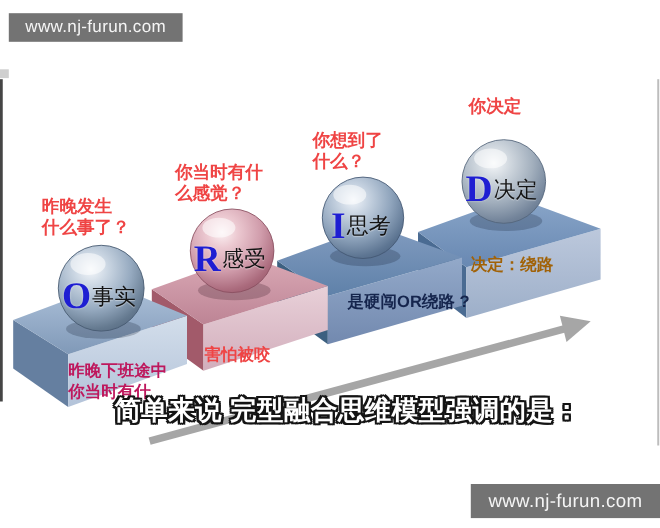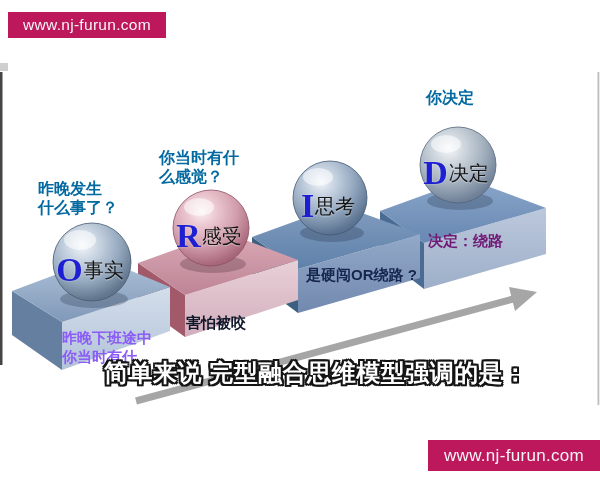--- a/index.html
+++ b/index.html
@@ -2,37 +2,37 @@
 <html><head>
 <meta charset="utf-8">
 <style>
   html,body{margin:0;padding:0;background:#fff;}
   .stage{
     position:relative;width:600px;height:480px;background:#ffffff;overflow:hidden;
     font-family:"Liberation Sans","DejaVu Sans",sans-serif;
   }
   .stage svg{position:absolute;left:0;top:0;}
   .wm{
-    position:absolute;background:#be185d;color:#f5f5f5;
+    position:absolute;background:#737373;color:#f5f5f5;
     display:flex;align-items:center;justify-content:center;
     font-family:"Liberation Sans","DejaVu Sans",sans-serif;
   }
   .wm-tl{left:8px;top:12px;width:158px;height:26px;font-size:15.5px;letter-spacing:.3px;}
   .wm-br{left:428px;top:440px;width:172px;height:31px;font-size:17px;letter-spacing:.3px;}
   .q{
-    position:absolute;color:#0369a1;font-weight:bold;font-size:16px;line-height:19px;
+    position:absolute;color:#ef4444;font-weight:bold;font-size:16px;line-height:19px;
     white-space:nowrap;
   }
   .note{
     position:absolute;font-weight:bold;font-size:15px;line-height:19px;white-space:nowrap;
   }
-  .note-o{left:62px;top:328px;color:#8b5cf6;}
-  .note-r{left:186px;top:313px;color:#0f172a;}
-  .note-i{left:306px;top:265px;color:#15254d;}
-  .note-d{left:428px;top:231px;color:#701a75;}
+  .note-o{left:62px;top:328px;color:#be185d;}
+  .note-r{left:186px;top:313px;color:#ef4444;}
+  .note-i{left:316px;top:265px;color:#15254d;}
+  .note-d{left:428px;top:231px;color:#a16207;}
   .ball-label{
     position:absolute;transform:translate(-50%,-50%);
     display:flex;align-items:center;white-space:nowrap;
   }
   .ball-letter{
     font-family:"Liberation Serif","DejaVu Serif",serif;
     font-weight:bold;font-size:34px;color:#1e1ed2;line-height:1;
     text-shadow:0 0 2px rgba(255,255,255,.55);
   }
   .ball-term{
@@ -168,20 +168,24 @@
   </svg>
 
   <div class="q" style="left:159px;top:148px">
     <div>你当时有什</div>
     <div>么感觉？</div>
   </div>
   <div class="q" style="left:38px;top:179px">
     <div>昨晚发生</div>
     <div>什么事了？</div>
   </div>
+  <div class="q" style="left:284px;top:119px">
+    <div>你想到了</div>
+    <div>什么？</div>
+  </div>
   <div class="q" style="left:426px;top:88px">
     <div>你决定</div>
   </div>
 
   <div class="ball-label" style="left:90px;top:270px">
     <span class="ball-letter">O</span>
     <span class="ball-term">事实</span>
   </div>
   <div class="ball-label" style="left:209px;top:236px">
     <span class="ball-letter">R</span>

